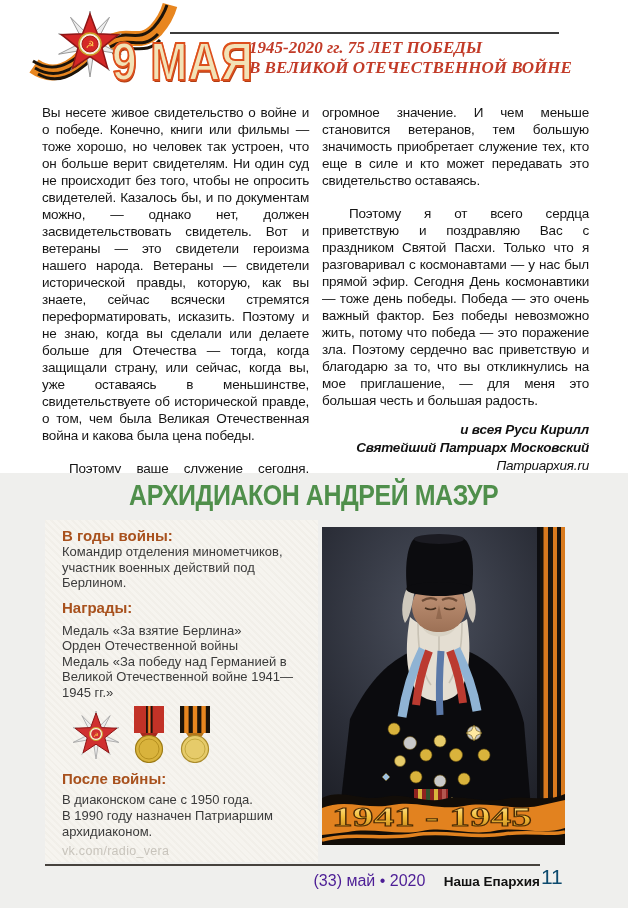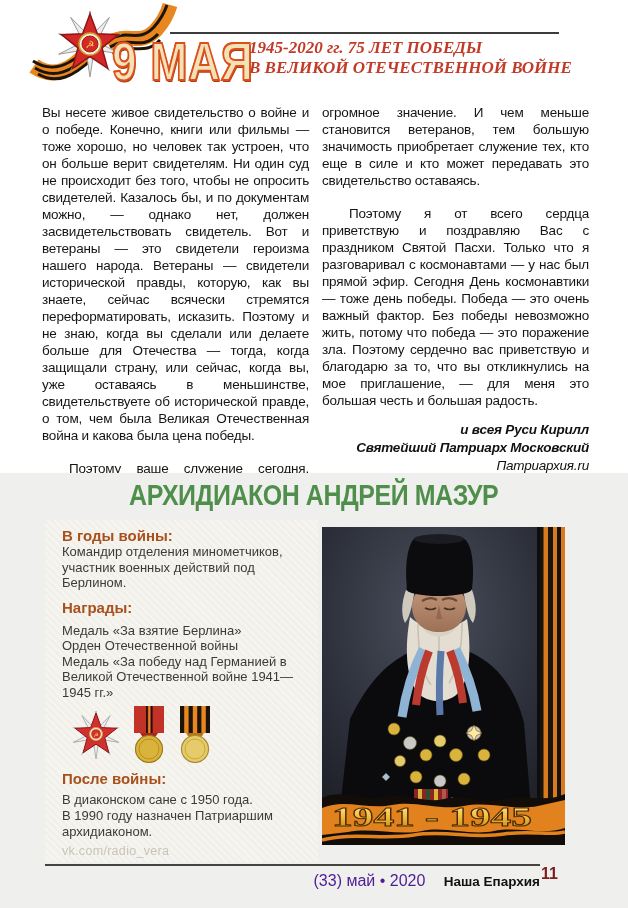--- a/index.html
+++ b/index.html
@@ -61,21 +61,21 @@
 
   
   .photo { position:absolute; left:322px; top:527px; width:243px; height:324px; }
   .photo svg { display:block; width:243px; height:318px; }
 
   
   .footer-rule { position:absolute; left:45px; top:864px; width:495px; height:2px; background:#46423d; }
   .footer-text { position:absolute; top:872px; left:0; width:540px; text-align:right; white-space:nowrap; }
   .footer-issue { font-size:16px; color:#4c1d95; }
   .footer-mag { font-size:13.5px; font-weight:bold; color:#111; margin-left:14px; }
-  .page-num { position:absolute; left:541px; top:865px; font-size:16px; color:#7f1d1d;font-weight:bold; }
+  .page-num { position:absolute; left:541px; top:865px; font-size:21px; color:#0c4a6e; }
 </style>
 </head>
 <body>
 
 <div class="page">
 
   <svg class="emblem-svg" viewBox="0 0 152 88">
 
     <g fill="none">
       <path d="M8,64 C28,78 46,68 64,48" stroke="#e8861f" stroke-width="16"></path>

